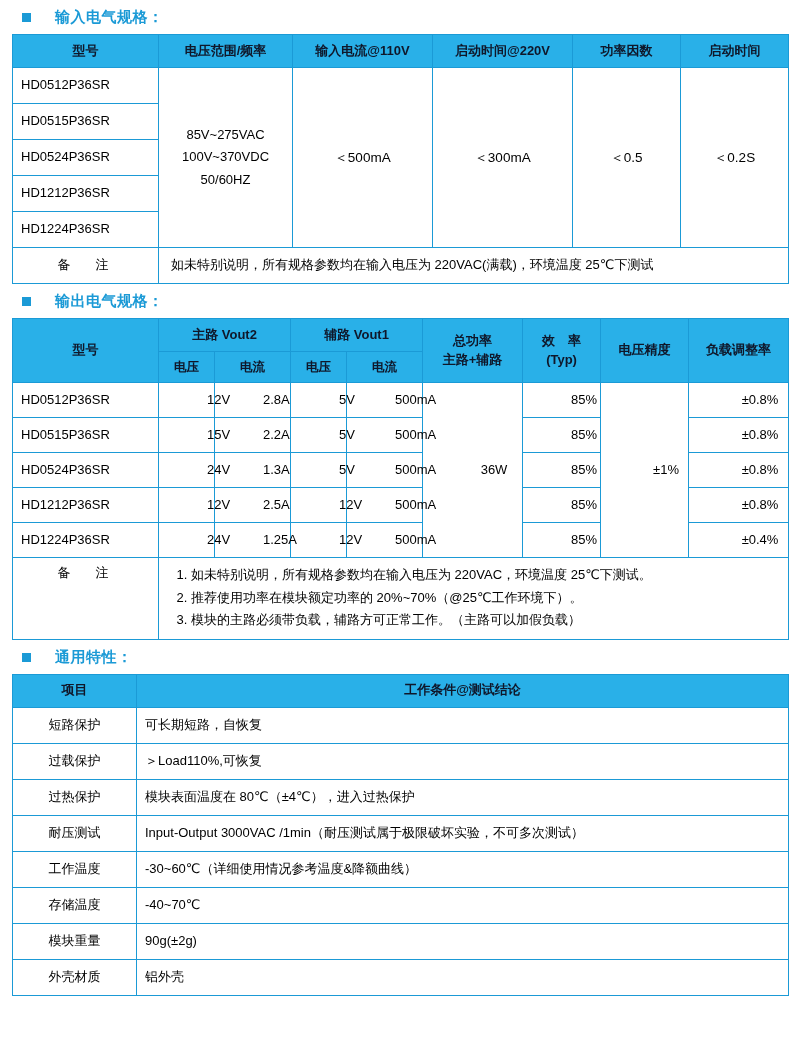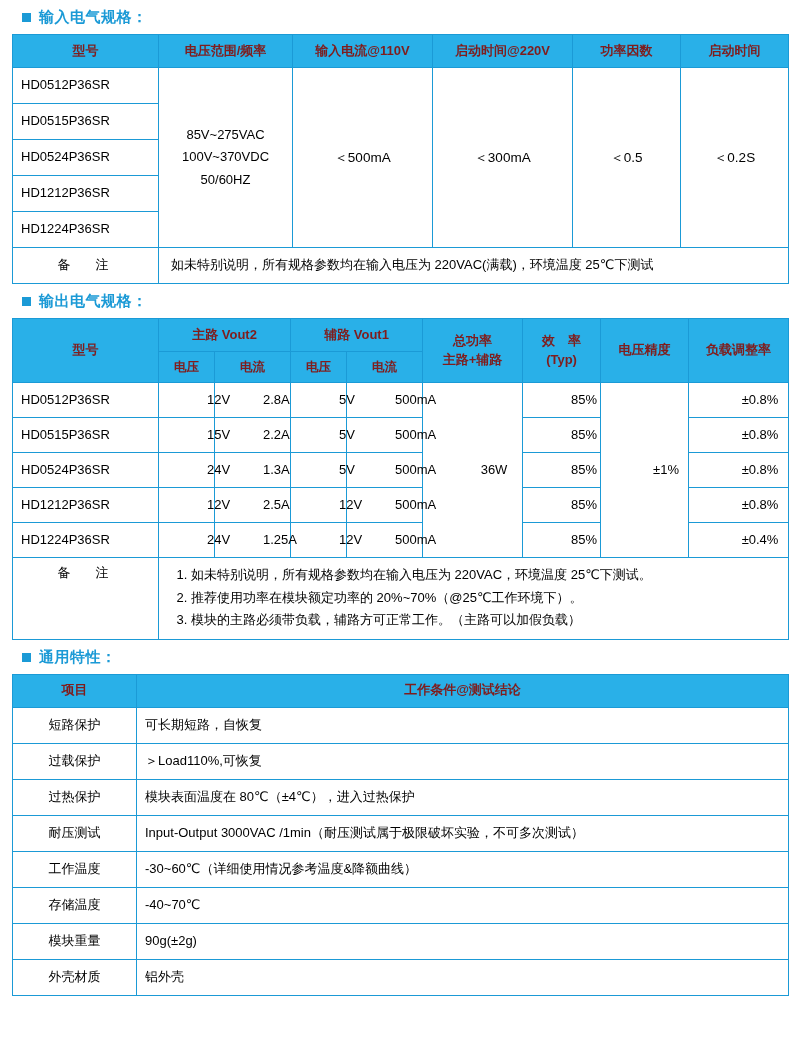--- a/index.html
+++ b/index.html
@@ -19,21 +19,21 @@
     width: 800px;
     padding: 0;
     box-sizing: border-box;
   }
   .section {
     padding: 0 12px 0 12px;
   }
   .sec-head {
     display: flex;
     align-items: center;
-    gap: 8px;
+    gap: 24px;
     margin: 8px 0 7px 10px;
   }
   .sec-bullet {
     width: 9px;
     height: 9px;
     background: #1b9ad6;
     display: inline-block;
     flex: none;
   }
   .sec-title {
@@ -50,21 +50,21 @@
   }
   td, th {
     border: 1px solid #1b9ad6;
     padding: 4px 5px;
     font-size: 12.5px;
     vertical-align: middle;
     line-height: 1.45;
   }
   th {
     background: #29b0e8;
-    color: #7f1d1d;
+    color: #0f172a;
     font-weight: bold;
     text-align: center;
     font-size: 13px;
     height: 24px;
   }
   .c { text-align: center; padding-left: 48px; }
 
   
   #t1 td { height: 27px; }
   #t1 .model { padding-left: 8px; font-size: 13px; }

